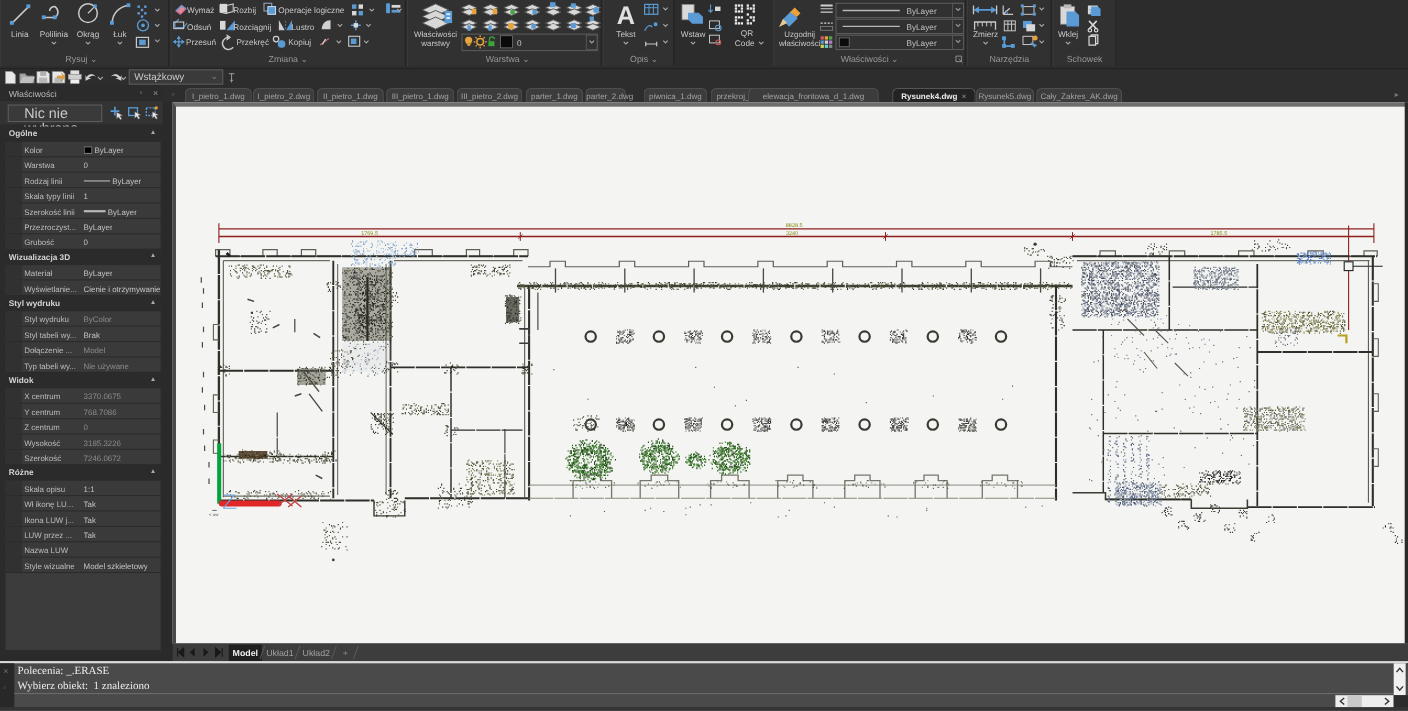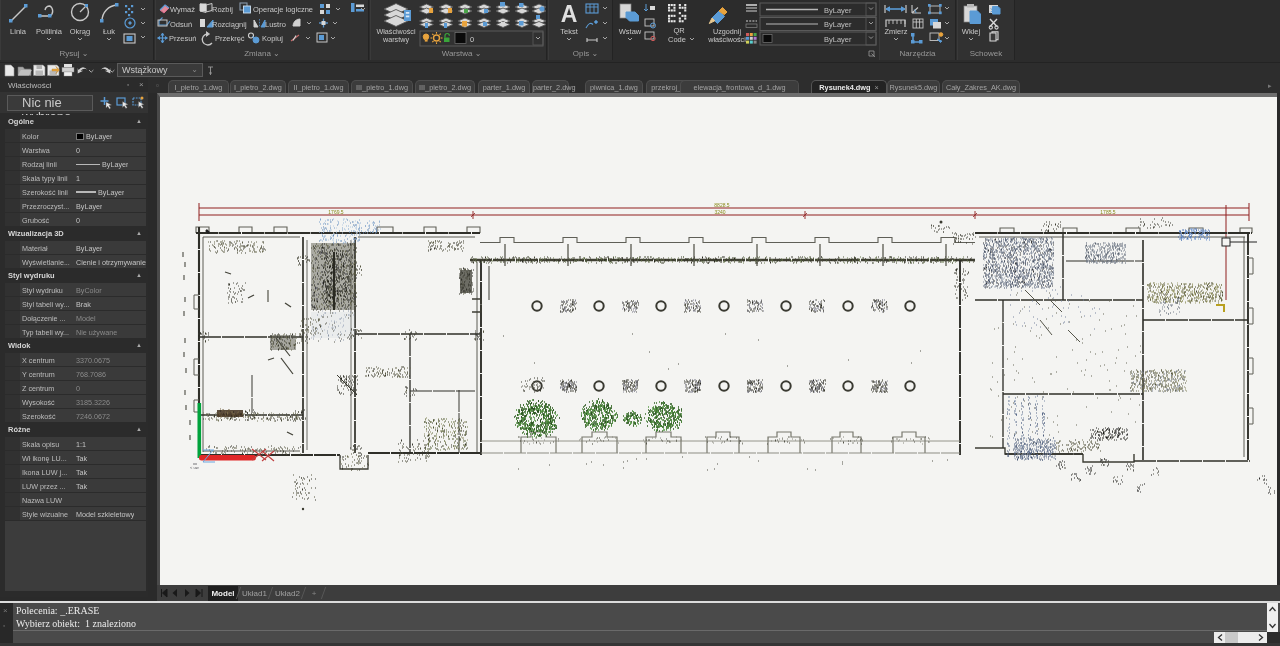--- a/index.html
+++ b/index.html
@@ -36,20 +36,23 @@
       <div class="rlabel" style="left:-3px;">Rysuj ⌄</div>
     </div>
     <div class="rsec" style="left:155px;width:214px;">
       <div class="rlabel" style="left:0px;">Zmiana ⌄</div>
     </div>
     <div class="rsec" style="left:370px;width:177px;">
       <div class="rlabel" style="left:3px;">Warstwa ⌄</div>
     </div>
     <div class="rsec" style="left:548px;width:65px;">
       <div class="rlabel" style="left:5px;">Opis ⌄</div>
+    </div>
+    <div class="rsec" style="left:703px;width:175px;">
+      <div class="rlabel" style="left:0px;">Właściwości ⌄</div>
     </div>
     <div class="rsec" style="left:879px;width:77px;">
       <div class="rlabel" style="left:0px;">Narzędzia</div>
     </div>
     <div class="rsec" style="left:957px;width:58px;">
       <div class="rlabel" style="left:0px;">Schowek</div>
     </div>
 <svg class="abs" style="left:0;top:0;" width="1280" height="62" viewBox="0 0 1280 62">
       <line x1="11" y1="21" x2="26" y2="6" stroke="#c8c8c8" stroke-width="1.4"></line>
       <rect x="9" y="19" width="3.5" height="3.5" fill="#5b9bd5"></rect>

